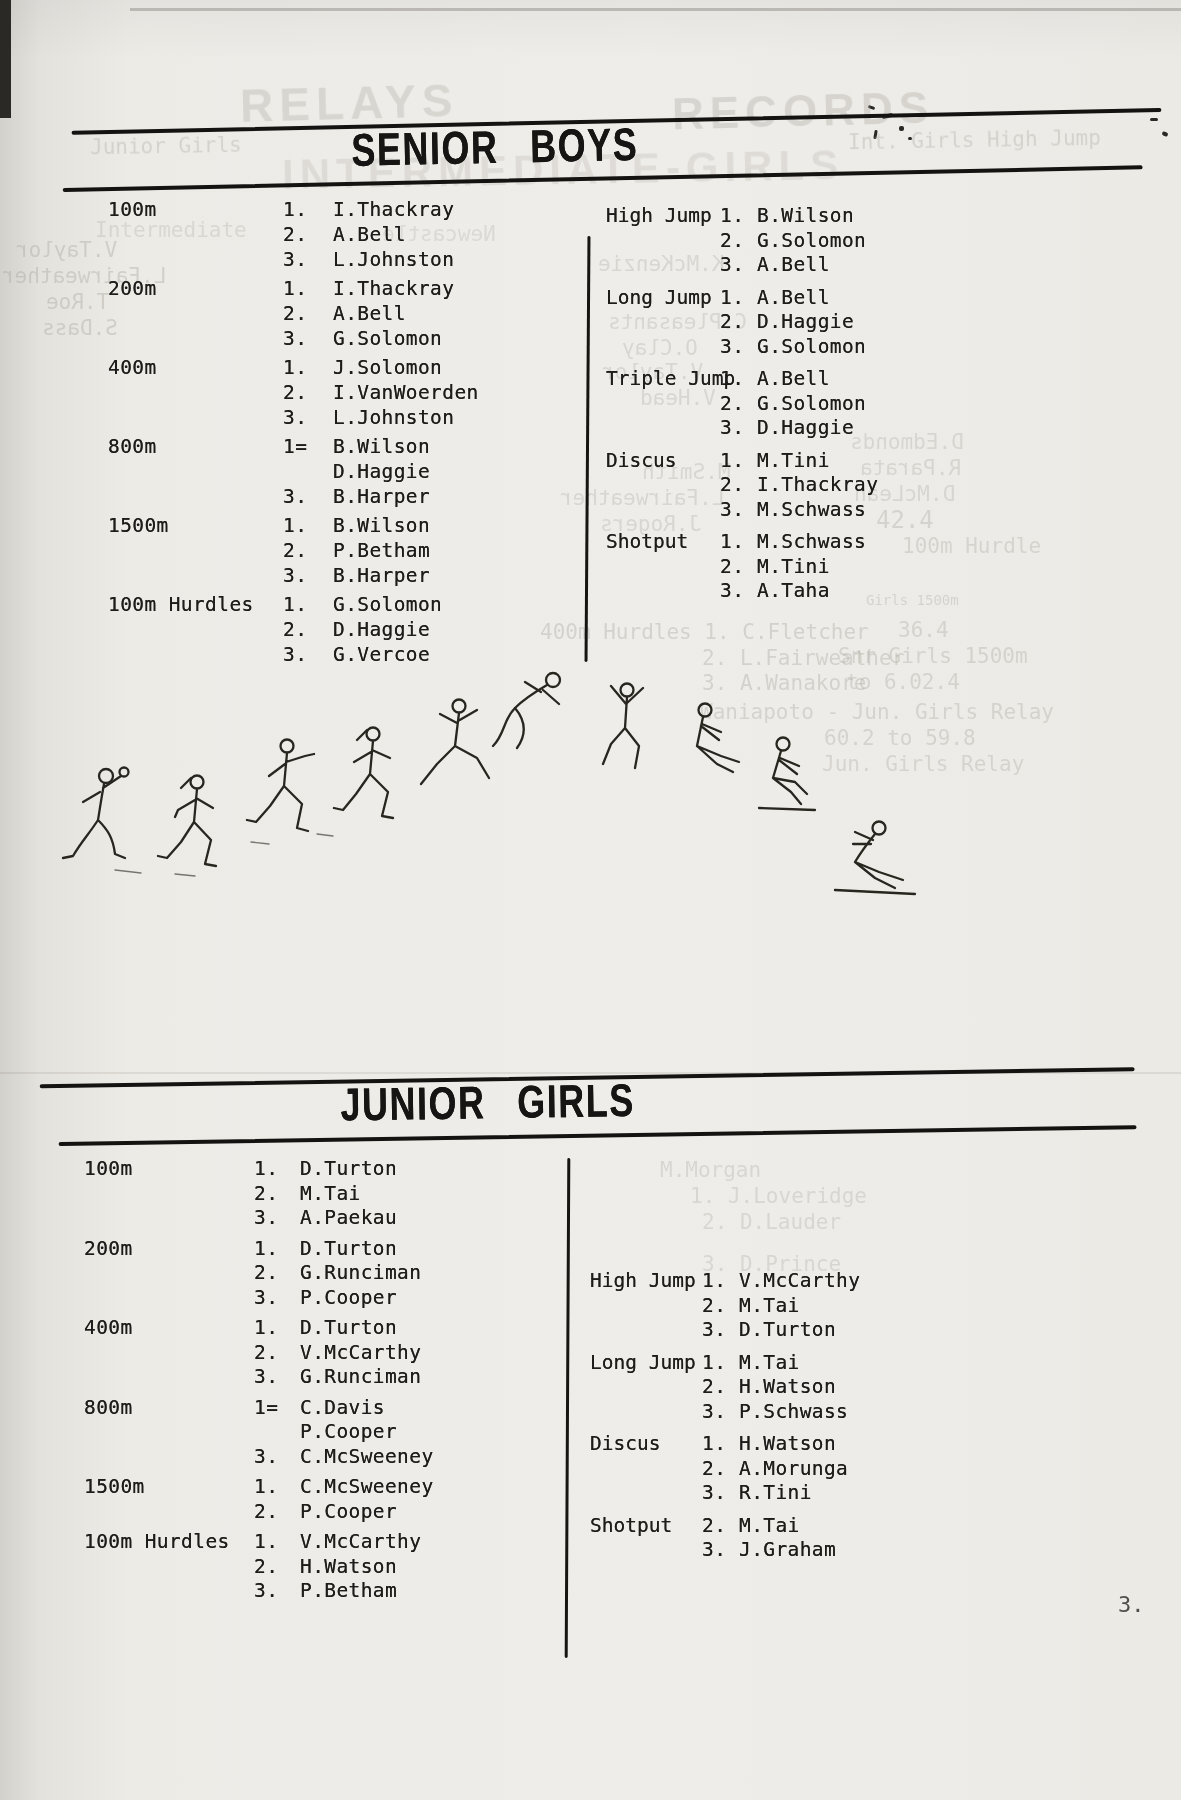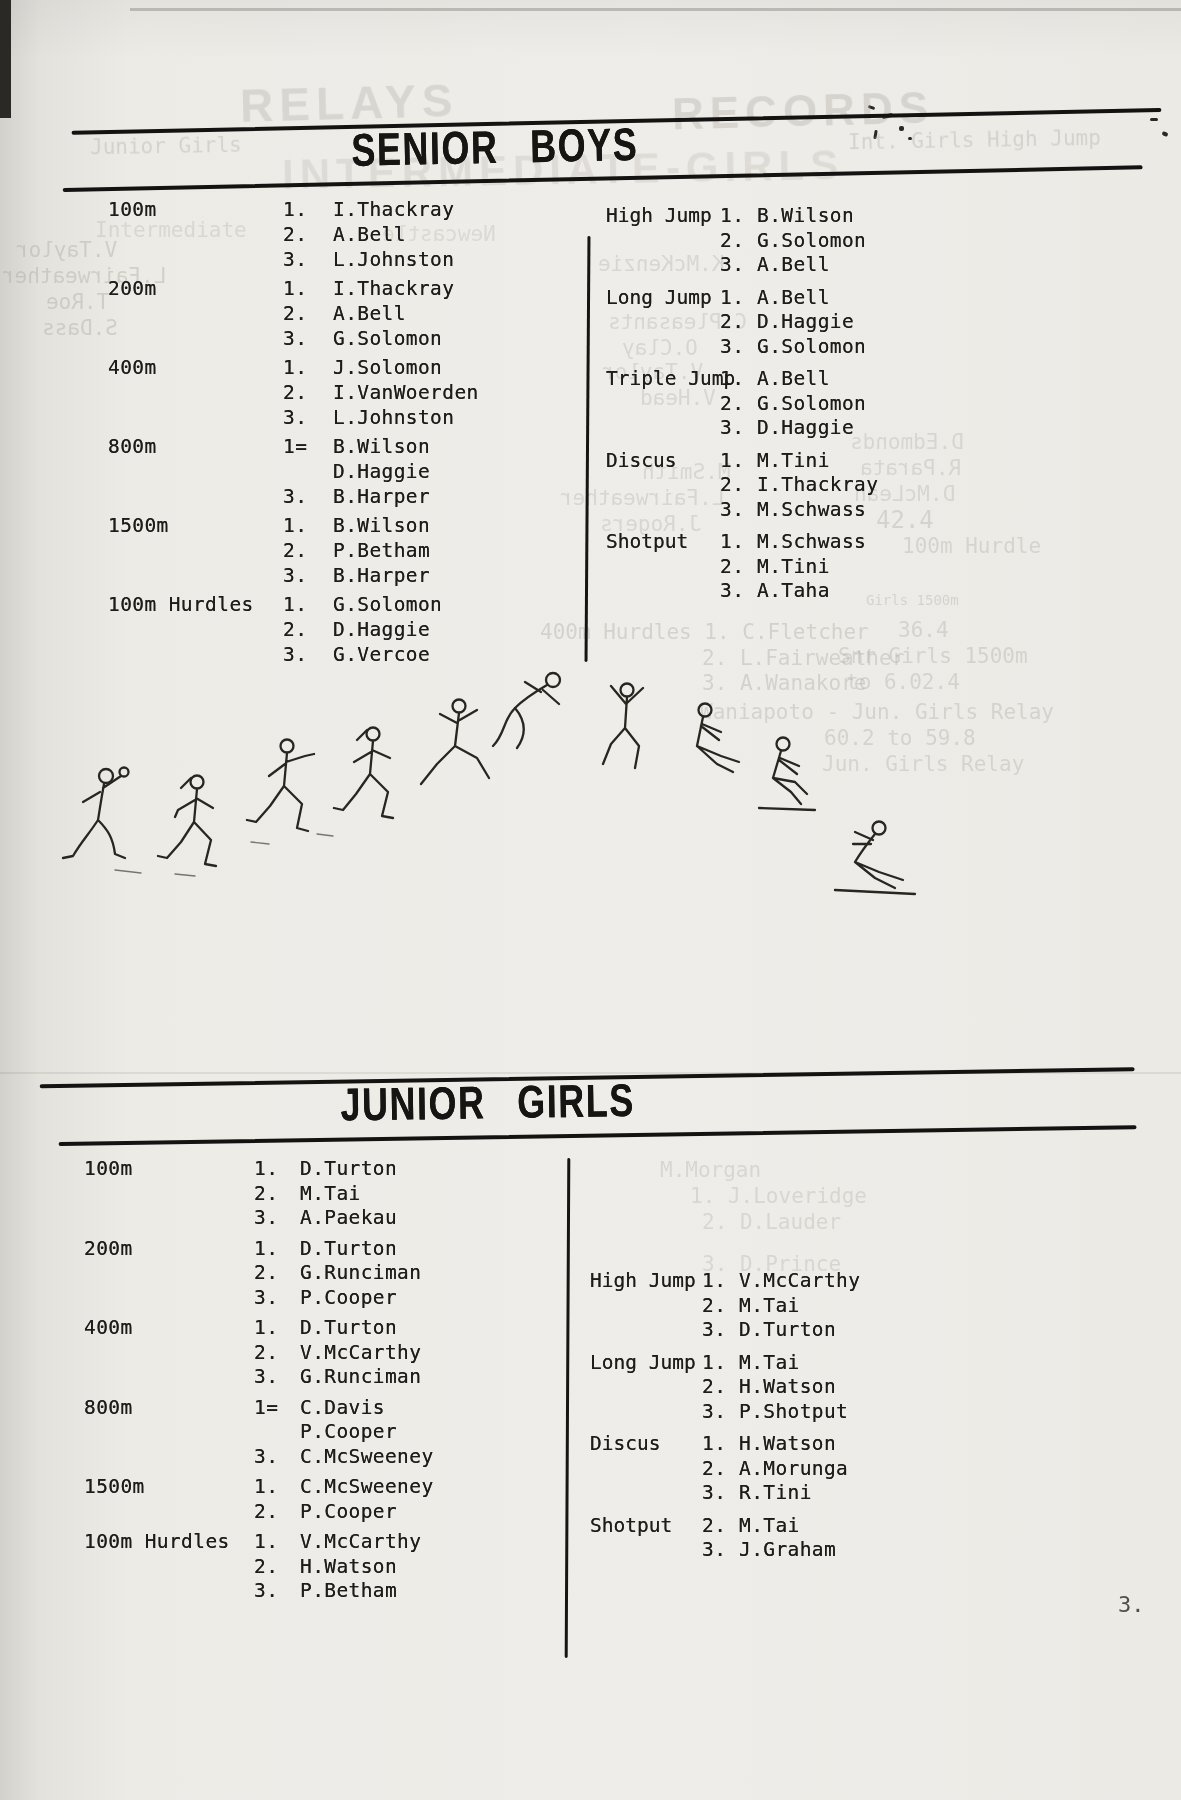--- a/index.html
+++ b/index.html
@@ -328,21 +328,21 @@
           <div class="result-row"><span class="place">1.</span><span class="name">V.McCarthy</span></div>
           <div class="result-row"><span class="place">2.</span><span class="name">M.Tai</span></div>
           <div class="result-row"><span class="place">3.</span><span class="name">D.Turton</span></div>
         </div>
       </div>
       <div class="event-block">
         <span class="event-label">Long Jump</span>
         <div class="event-results">
           <div class="result-row"><span class="place">1.</span><span class="name">M.Tai</span></div>
           <div class="result-row"><span class="place">2.</span><span class="name">H.Watson</span></div>
-          <div class="result-row"><span class="place">3.</span><span class="name">P.Shotput</span></div>
+          <div class="result-row"><span class="place">3.</span><span class="name">P.Schwass</span></div>
         </div>
       </div>
       <div class="event-block">
         <span class="event-label">Discus</span>
         <div class="event-results">
           <div class="result-row"><span class="place">1.</span><span class="name">H.Watson</span></div>
           <div class="result-row"><span class="place">2.</span><span class="name">A.Morunga</span></div>
           <div class="result-row"><span class="place">3.</span><span class="name">R.Tini</span></div>
         </div>
       </div>

